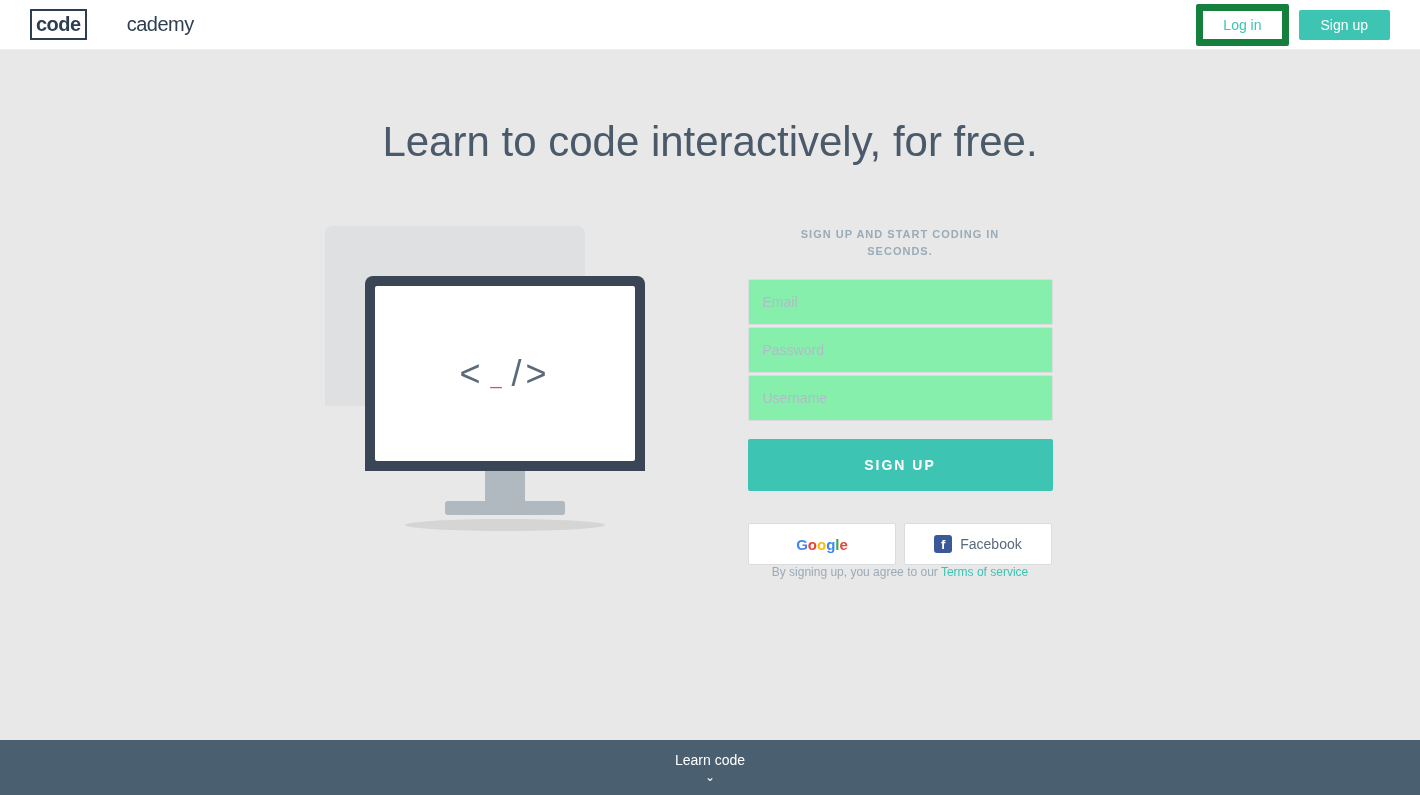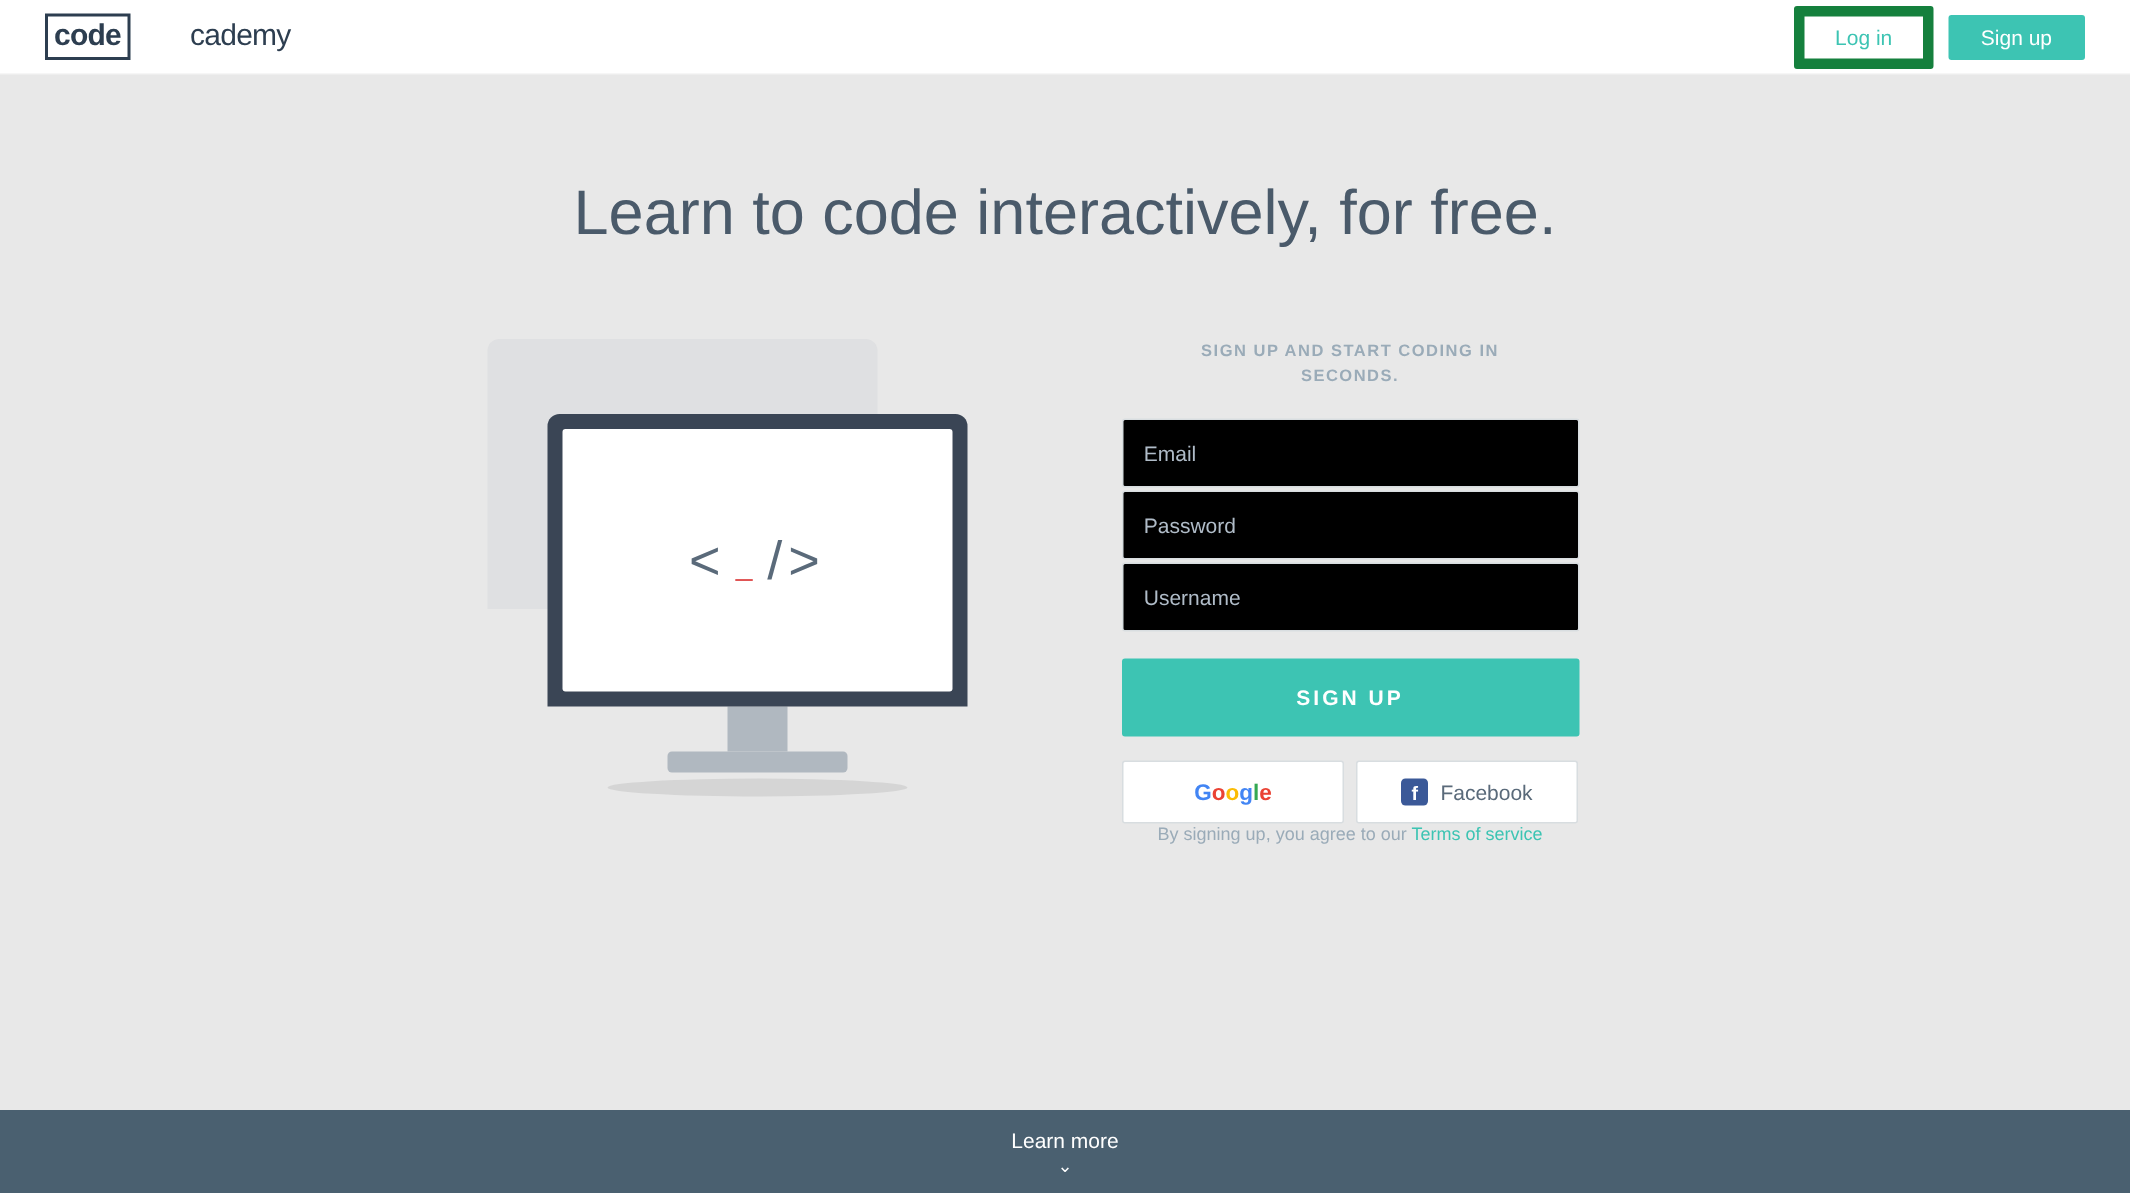--- a/index.html
+++ b/index.html
@@ -183,21 +183,21 @@
       line-height: 1.5;
     }
     .form-input {
       width: 305px;
       height: 46px;
       border: 1px solid #d8dde0;
       border-radius: 2px;
       padding: 0 14px;
       font-size: 14px;
       color: #5a6a7a;
-      background: #000000;
+      background: #86efac;
       outline: none;
       margin-bottom: 2px;
     }
     .form-input::placeholder { color: #b0bcc8; }
     .btn-signup-main {
       width: 305px;
       height: 52px;
       background: #3dc4b3;
       color: #fff;
       border: none;
@@ -206,21 +206,21 @@
       font-weight: 700;
       letter-spacing: 2px;
       cursor: pointer;
       margin-top: 16px;
       text-transform: uppercase;
     }
 
     .social-buttons {
       display: flex;
       gap: 8px;
-      margin-top: 16px;
+      margin-top: 32px;
     }
     .btn-social {
       width: 148px;
       height: 42px;
       background: #fff;
       border: 1px solid #d8dde0;
       border-radius: 2px;
       display: flex;
       align-items: center;
       justify-content: center;
@@ -336,15 +336,15 @@
       </div>
 
       <p class="tos-text">
         <span>By signing up, you agree to our </span><a class="tos-link" href="#">Terms of service</a>
       </p>
     </div>
   </div>
 </section>
 
 <footer class="footer-strip">
-  <span class="learn-more-text">Learn more</span>
+  <span class="learn-more-text">Learn code</span>
   <span class="chevron-down">⌄</span>
 </footer>
 
 </body></html>

